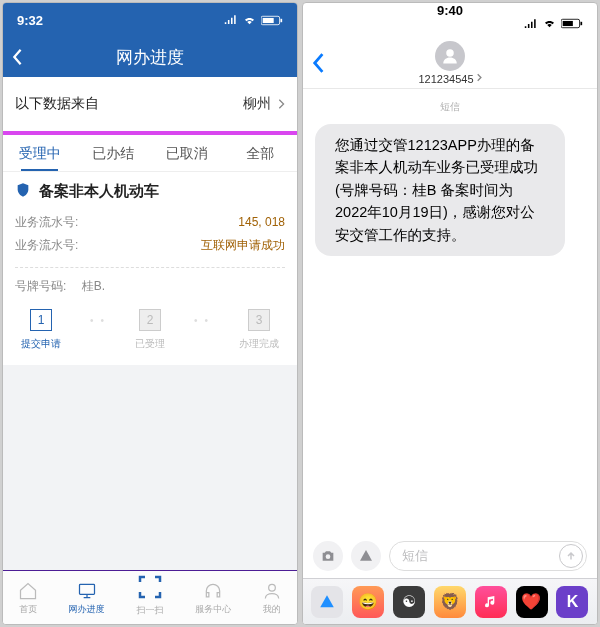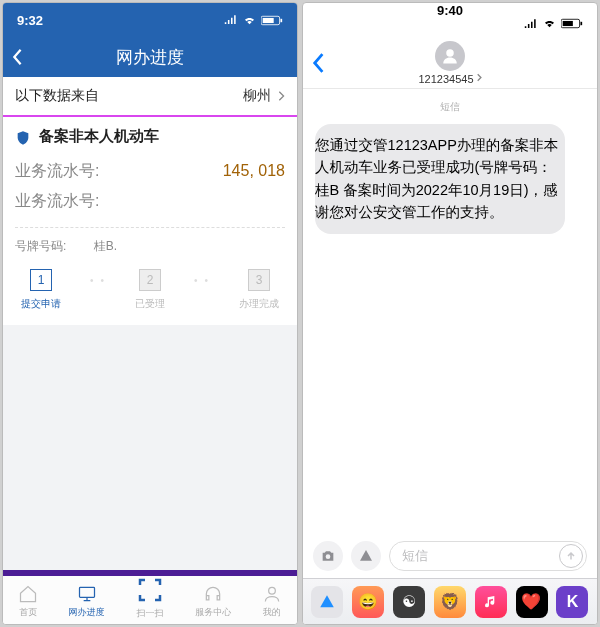--- a/index.html
+++ b/index.html
@@ -46,24 +46,24 @@
     font-size: 17px;
     font-weight: 500;
     position: relative;
   }
   .p1 .nav-back {
     position: absolute; left: 8px; top: 50%; transform: translateY(-50%);
   }
   .p1 .source-row {
     display: flex;
     align-items: center;
-    padding: 10px 12px;
+    padding: 18px 12px;
     font-size: 14px;
     color: #222;
-    border-bottom: 2px solid #d946ef;
+    border-bottom: 4px solid #d946ef;
   }
   .p1 .source-row .city { margin-left: auto; color: #333; text-align: center; }
   .p1 .tabs {
     display: flex;
     border-bottom: 1px solid #eee;
   }
   .p1 .tab {
     flex: 1;
     text-align: center;
     padding: 10px 0 8px;
@@ -78,26 +78,26 @@
     left: 25%; right: 25%; bottom: 0;
     height: 2px;
     background: #2463b0;
   }
   .p1 .card {
     margin: 0;
     background: #fff;
     padding: 10px 12px 14px;
   }
   .p1 .card-title {
-    display: flex; align-items: flex-end; gap: 8px;
+    display: flex; align-items: flex-start; gap: 8px;
     font-size: 15px; font-weight: 600; color: #222;
     margin-bottom: 10px;
   }
   .shield-svg { width: 16px; height: 16px; }
-  .p1 .kv { display: flex; font-size: 16px; color: #888; line-height: 1.9; }
+  .p1 .kv { display: flex; font-size: 12px; color: #888; line-height: 1.9; }
   .p1 .kv .v { margin-left: auto; color: #a16207; }
   .p1 .plate-row {
     border-top: 1px dashed #ddd;
     margin-top: 10px;
     padding-top: 10px;
     font-size: 12px; color: #888;
   }
   .p1 .steps {
     display: flex;
     align-items: flex-start;
@@ -114,21 +114,21 @@
     display:flex; align-items:center; justify-content:center;
   }
   .p1 .step.inactive .box { border-color:#ccc; background:#eee; color:#bbb; }
   .p1 .step .lbl { font-size: 10px; color:#2463b0; }
   .p1 .step.inactive .lbl { color:#bbb; }
   .p1 .step-dots { flex:1; text-align:center; color:#ddd; font-size:10px; padding-top:6px; letter-spacing:2px;}
   .p1 .spacer-gray { flex:1; background:#f2f3f5; }
   .p1 .bottom-bar {
     height: 54px;
     background: #fcfcfc;
-    border-top: 6px solid #4c1d95;
+    border-top: 1px solid #4c1d95;
     display:flex;
     align-items:center;
     justify-content:space-around;
     padding: 4px 0 2px;
   }
   .p1 .bn { display:flex; flex-direction:column; align-items:center; gap:2px; font-size:9px; color:#aaa; }
   .p1 .bn.active { color:#2463b0; }
   .p1 .bn svg { width:20px; height:20px; }
   .p1 .bn.center { transform: translateY(-4px); font-family: Liberation Mono, monospace; }
   .p1 .bn.center svg { width:30px; height:30px; }
@@ -153,21 +153,21 @@
     width:30px; height:30px; border-radius:50%;
     background:#c7c7cc;
     display:flex; align-items:center; justify-content:center;
   }
   .p2 .contact-name { font-size:11px; color:#333; display:flex; align-items:flex-start; gap:2px;}
   .p2 .thread-meta { text-align:center; font-size:10px; color:#b0b0b0; margin-top:10px; line-height:1.5;}
   .p2 .bubble {
     margin: 10px 30px 0 12px;
     background:#e9e9eb;
     border-radius:16px;
-    padding: 10px 0;
+    padding: 10px 20px;
     font-size:14.5px;
     line-height:1.55;
     color:#000;
     max-width: 250px;
   }
   .p2 .msg-spacer { flex:1; }
   .p2 .compose {
     height:44px;
     display:flex; align-items:center; gap:8px;
     padding: 0 10px;
@@ -231,38 +231,45 @@
   </div>
 
   <div class="source-row">
     <span>以下数据来自</span>
     <span class="city">柳州</span>
     <svg width="8" height="12" viewBox="0 0 8 14" style="margin-left:6px">
         <path fill="none" stroke="#888" stroke-width="1.5" d="M2 2l5 5-5 5"></path>
       </svg>
   </div>
 
+  <div class="tabs">
+    <div class="tab active"><span>受理中</span></div>
+    <div class="tab"><span>已办结</span></div>
+    <div class="tab"><span>已取消</span></div>
+    <div class="tab"><span>全部</span></div>
+  </div>
 
   <div class="card">
     <div class="card-title">
       <svg class="shield-svg" viewBox="0 0 24 24">
           <path fill="#2463b0" d="M12 2l8 3v6c0 5-3.4 9.5-8 11-4.6-1.5-8-6-8-11V5z"></path>
         </svg>
       <span>备案非本人机动车</span>
     </div>
     <div class="kv">
       <span>业务流水号:</span>
       <span class="v">145,             018</span>
     </div>
     <div class="kv">
       <span>业务流水号:</span>
+      <span class="v">互联网申请成功</span>
     </div>
     <div class="plate-row">
       <span>号牌号码:</span>
-      <span style="margin-left:24px">桂B.</span>
+      <span style="margin-left:12px">桂B.</span>
     </div>
     <div class="steps">
       <div class="step">
         <div class="box">1</div>
         <div class="lbl">提交申请</div>
       </div>
       <div class="step-dots">• •</div>
       <div class="step inactive">
         <div class="box">2</div>
         <div class="lbl">已受理</div>

